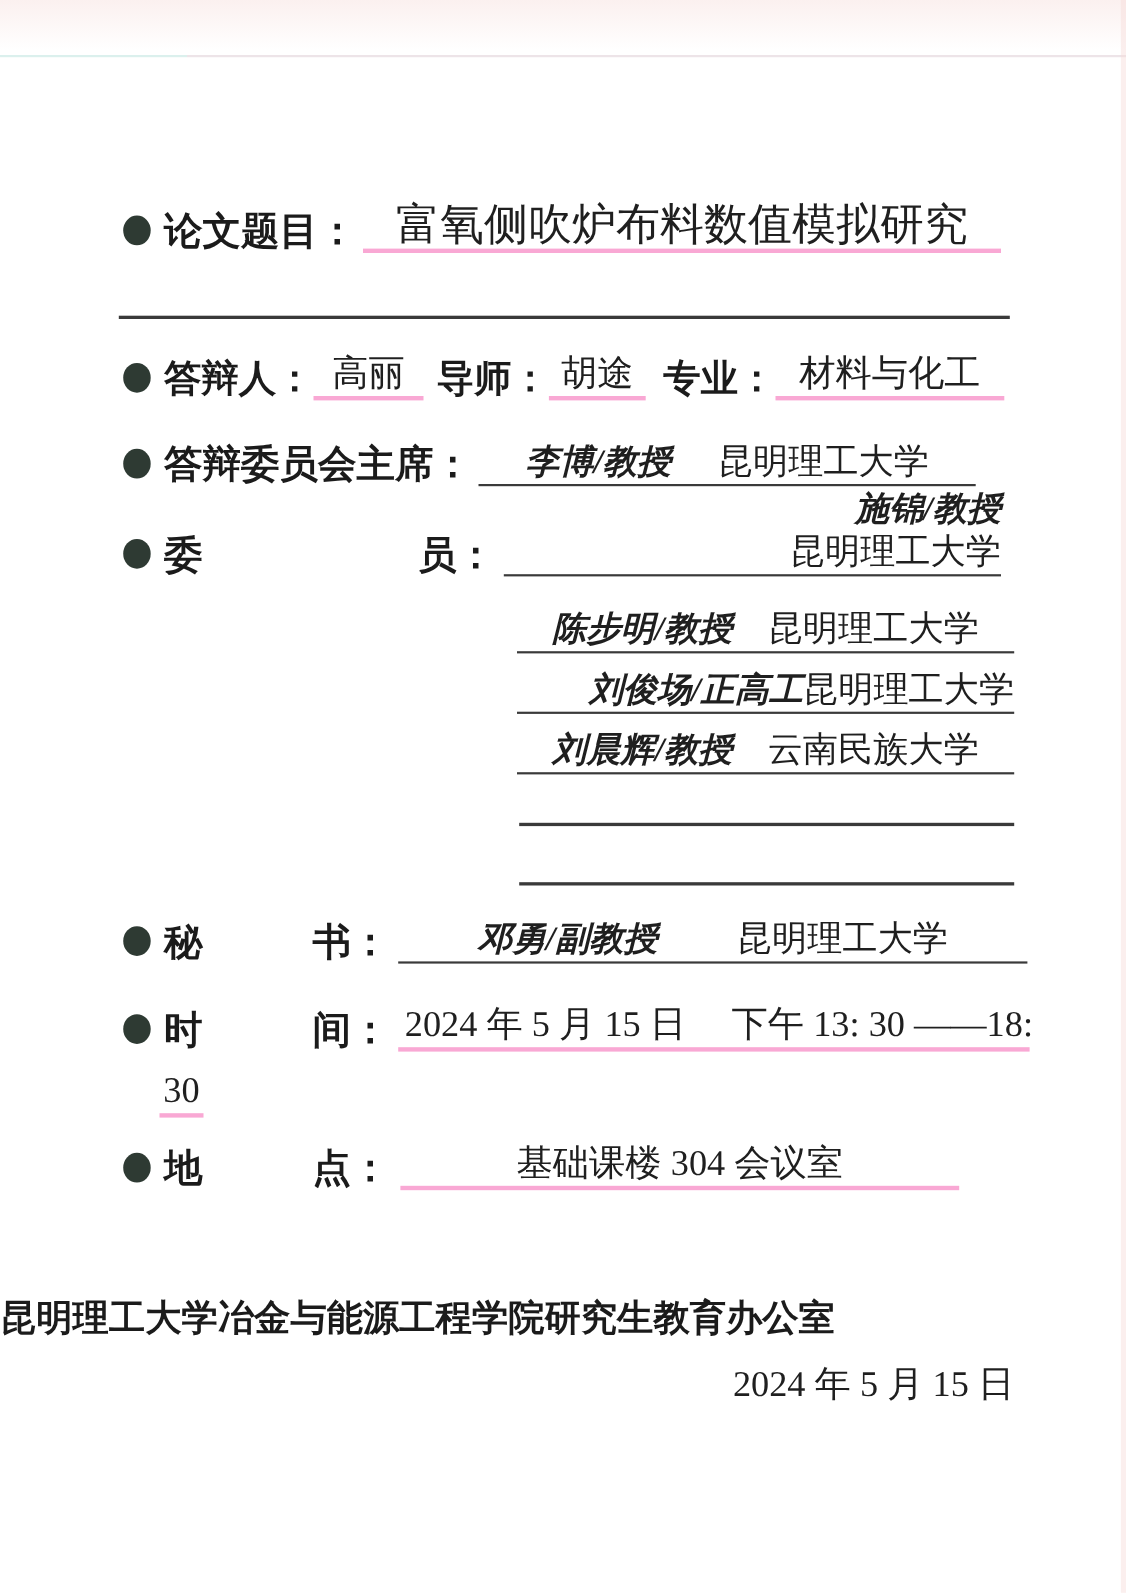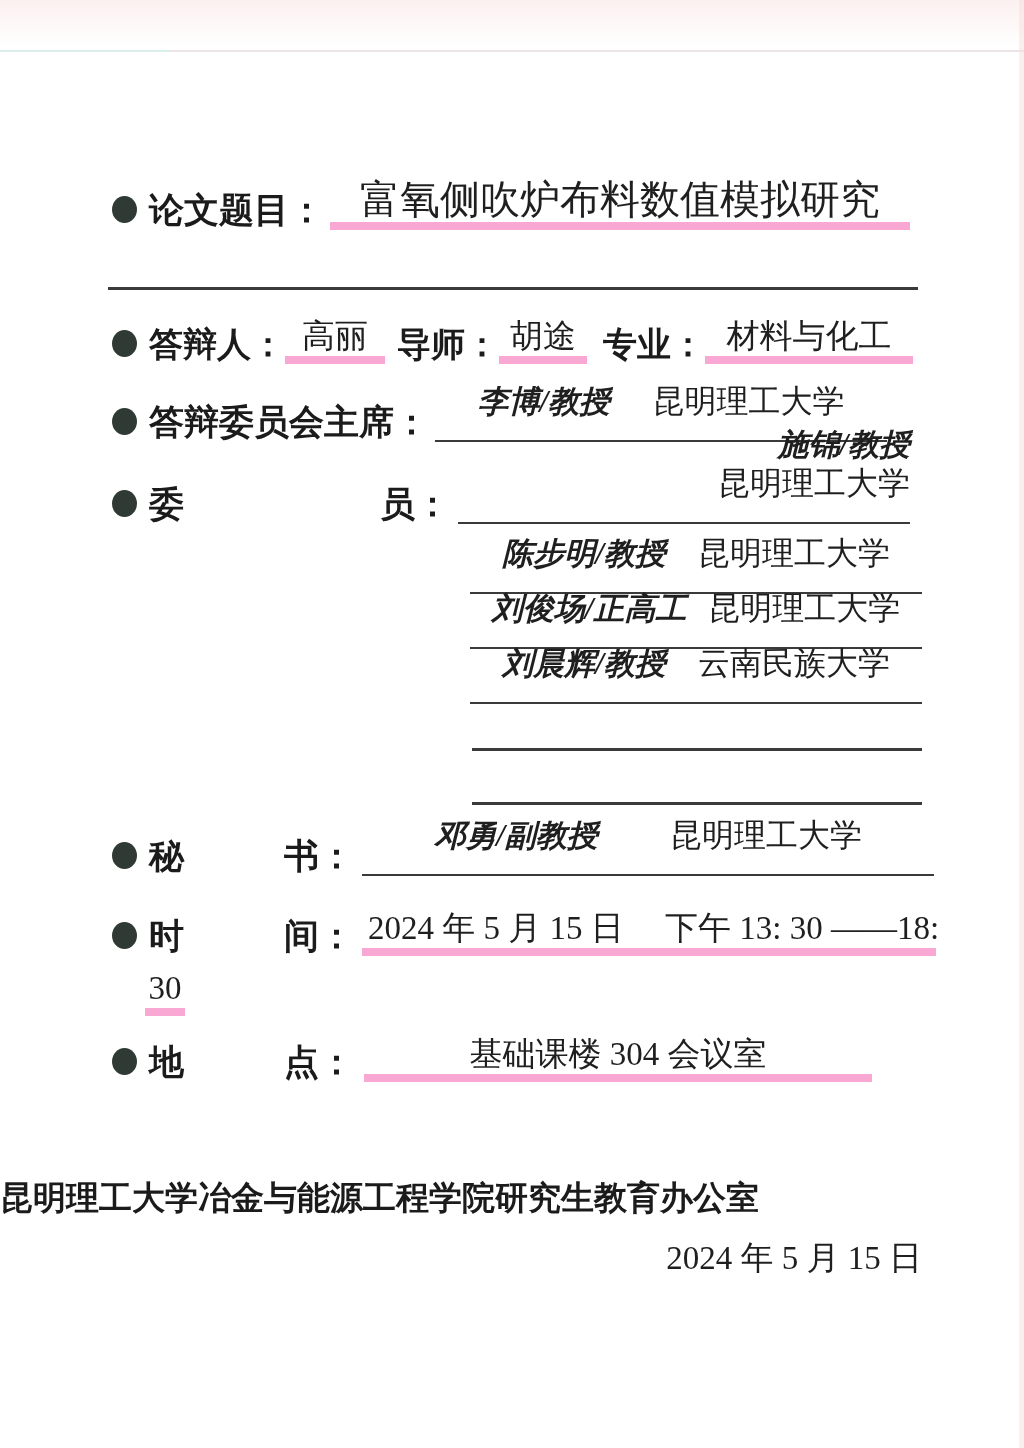--- a/index.html
+++ b/index.html
@@ -42,31 +42,31 @@
   .row { position: absolute; display: flex; align-items: flex-end; white-space: nowrap; }
 
   .bullet {
     width: 25px; height: 27px; border-radius: 50%;
     background: #2e3a33; flex: 0 0 auto;
     margin-right: 12px; margin-bottom: 7px;
   }
   .lbl { font-weight: 700; font-size: 35px; line-height: 1.12; color: #1b1b1b; }
   .lbl-sm { font-weight: 700; font-size: 34px; line-height: 1.12; color: #1b1b1b; }
 
-  .u { border-bottom: 8px solid #f9a8d4; text-align: center; }
+  .u { border-bottom: 4px solid #f9a8d4; text-align: center; }
 
   .big-val { font-size: 40px; line-height: 1.1; padding: 0 6px; }
   .val { font-size: 33px; line-height: 1.15; }
   .script { font-style: italic; font-weight: 700; font-size: 31px; line-height: 1.2; }
   .aff { font-size: 32px; line-height: 1.2; }
 
   .fill {
     border-bottom: 2px solid #3a3a3a;
     display: flex; justify-content: space-evenly; align-items: flex-end;
-    padding-bottom: 20px;
+    padding-bottom: 2px;
   }
 
   .line-empty { position: absolute; height: 0; border-top: 3px solid #3a3a3a; }
 
   .footer-office {
     position: absolute; top: 1176px; left: 0; width: 918px;
     text-align: left; font-size: 33px; font-weight: 700; color: #1b1b1b;
   }
   .footer-date {
     position: absolute; top: 1236px; left: 0; width: 922px;
@@ -122,21 +122,21 @@
   </div>
 
   <div class="row" style="top:550px; left:470px; height:44px;">
     <div class="fill" style="width:452px;">
       <span class="script">陈步明/教授</span>
       <span class="aff">昆明理工大学</span>
     </div>
   </div>
 
   <div class="row" style="top:605px; left:470px; height:44px;">
-    <div class="fill" style="width:452px;">
+    <div class="fill" style="width:452px;justify-content:flex-end;">
       <span class="script">刘俊场/正高工</span>
       <span class="aff">昆明理工大学</span>
     </div>
   </div>
 
   <div class="row" style="top:660px; left:470px; height:44px;">
     <div class="fill" style="width:452px;">
       <span class="script">刘晨辉/教授</span>
       <span class="aff">云南民族大学</span>
     </div>

